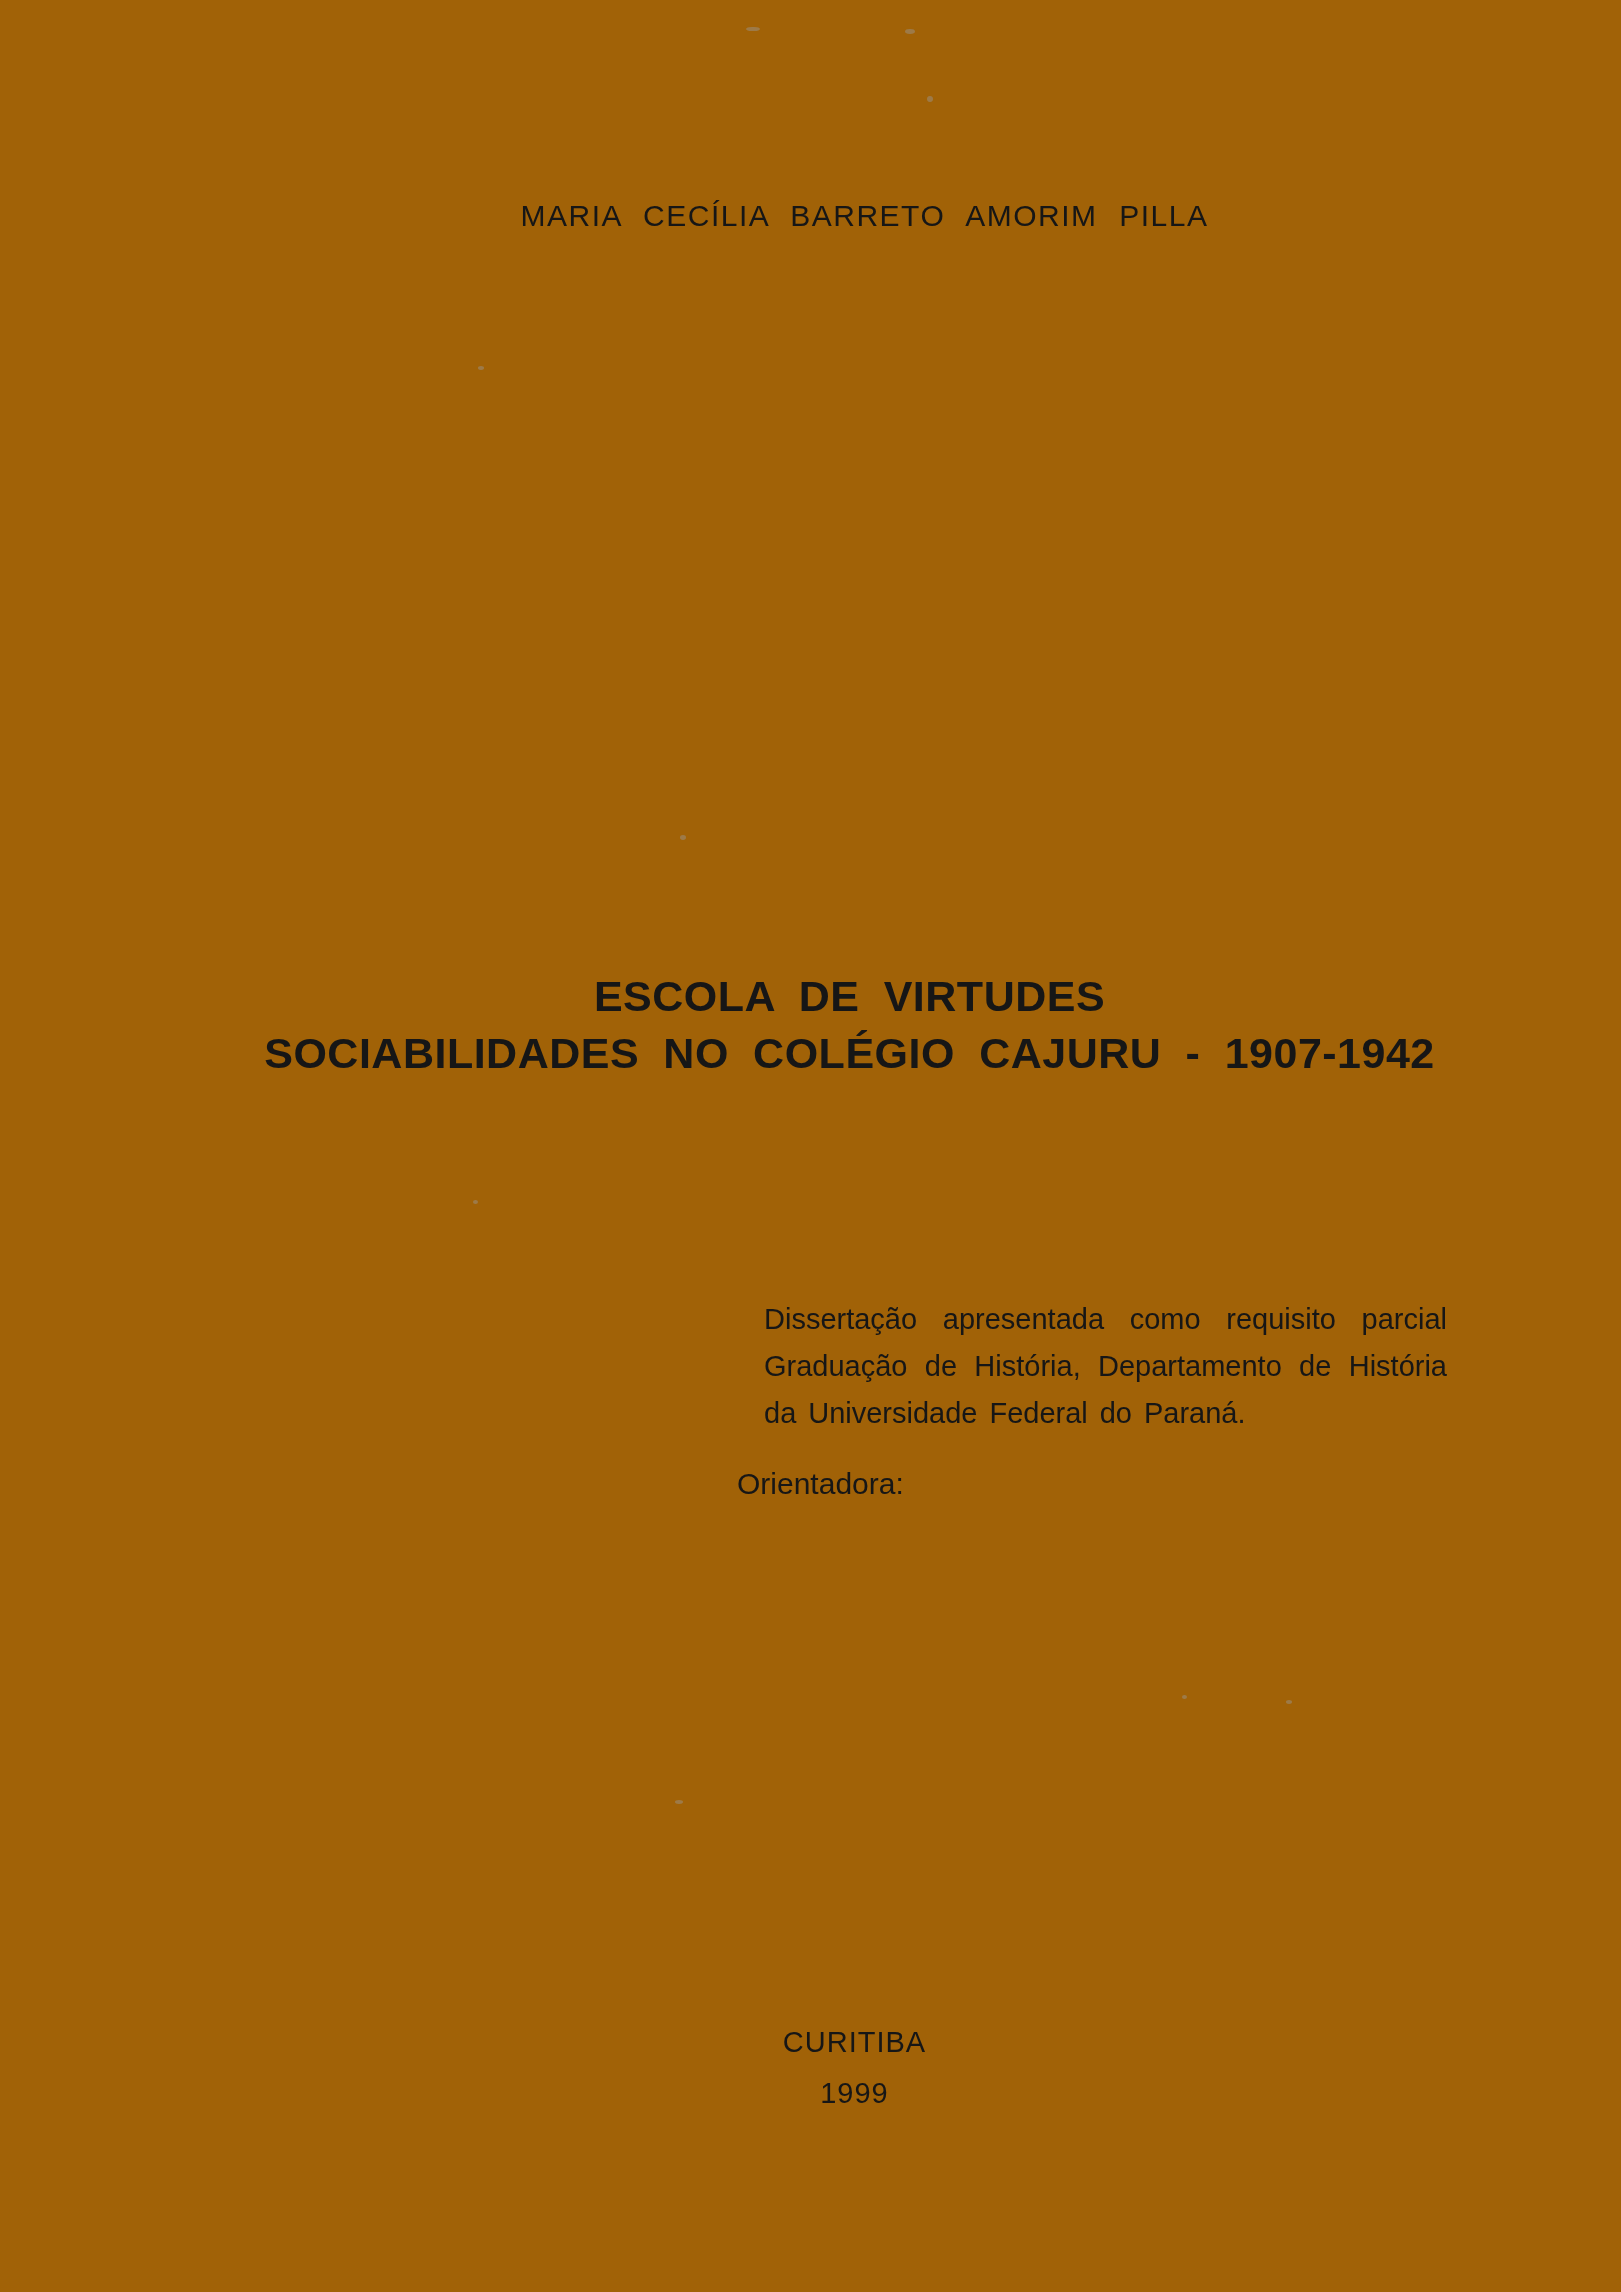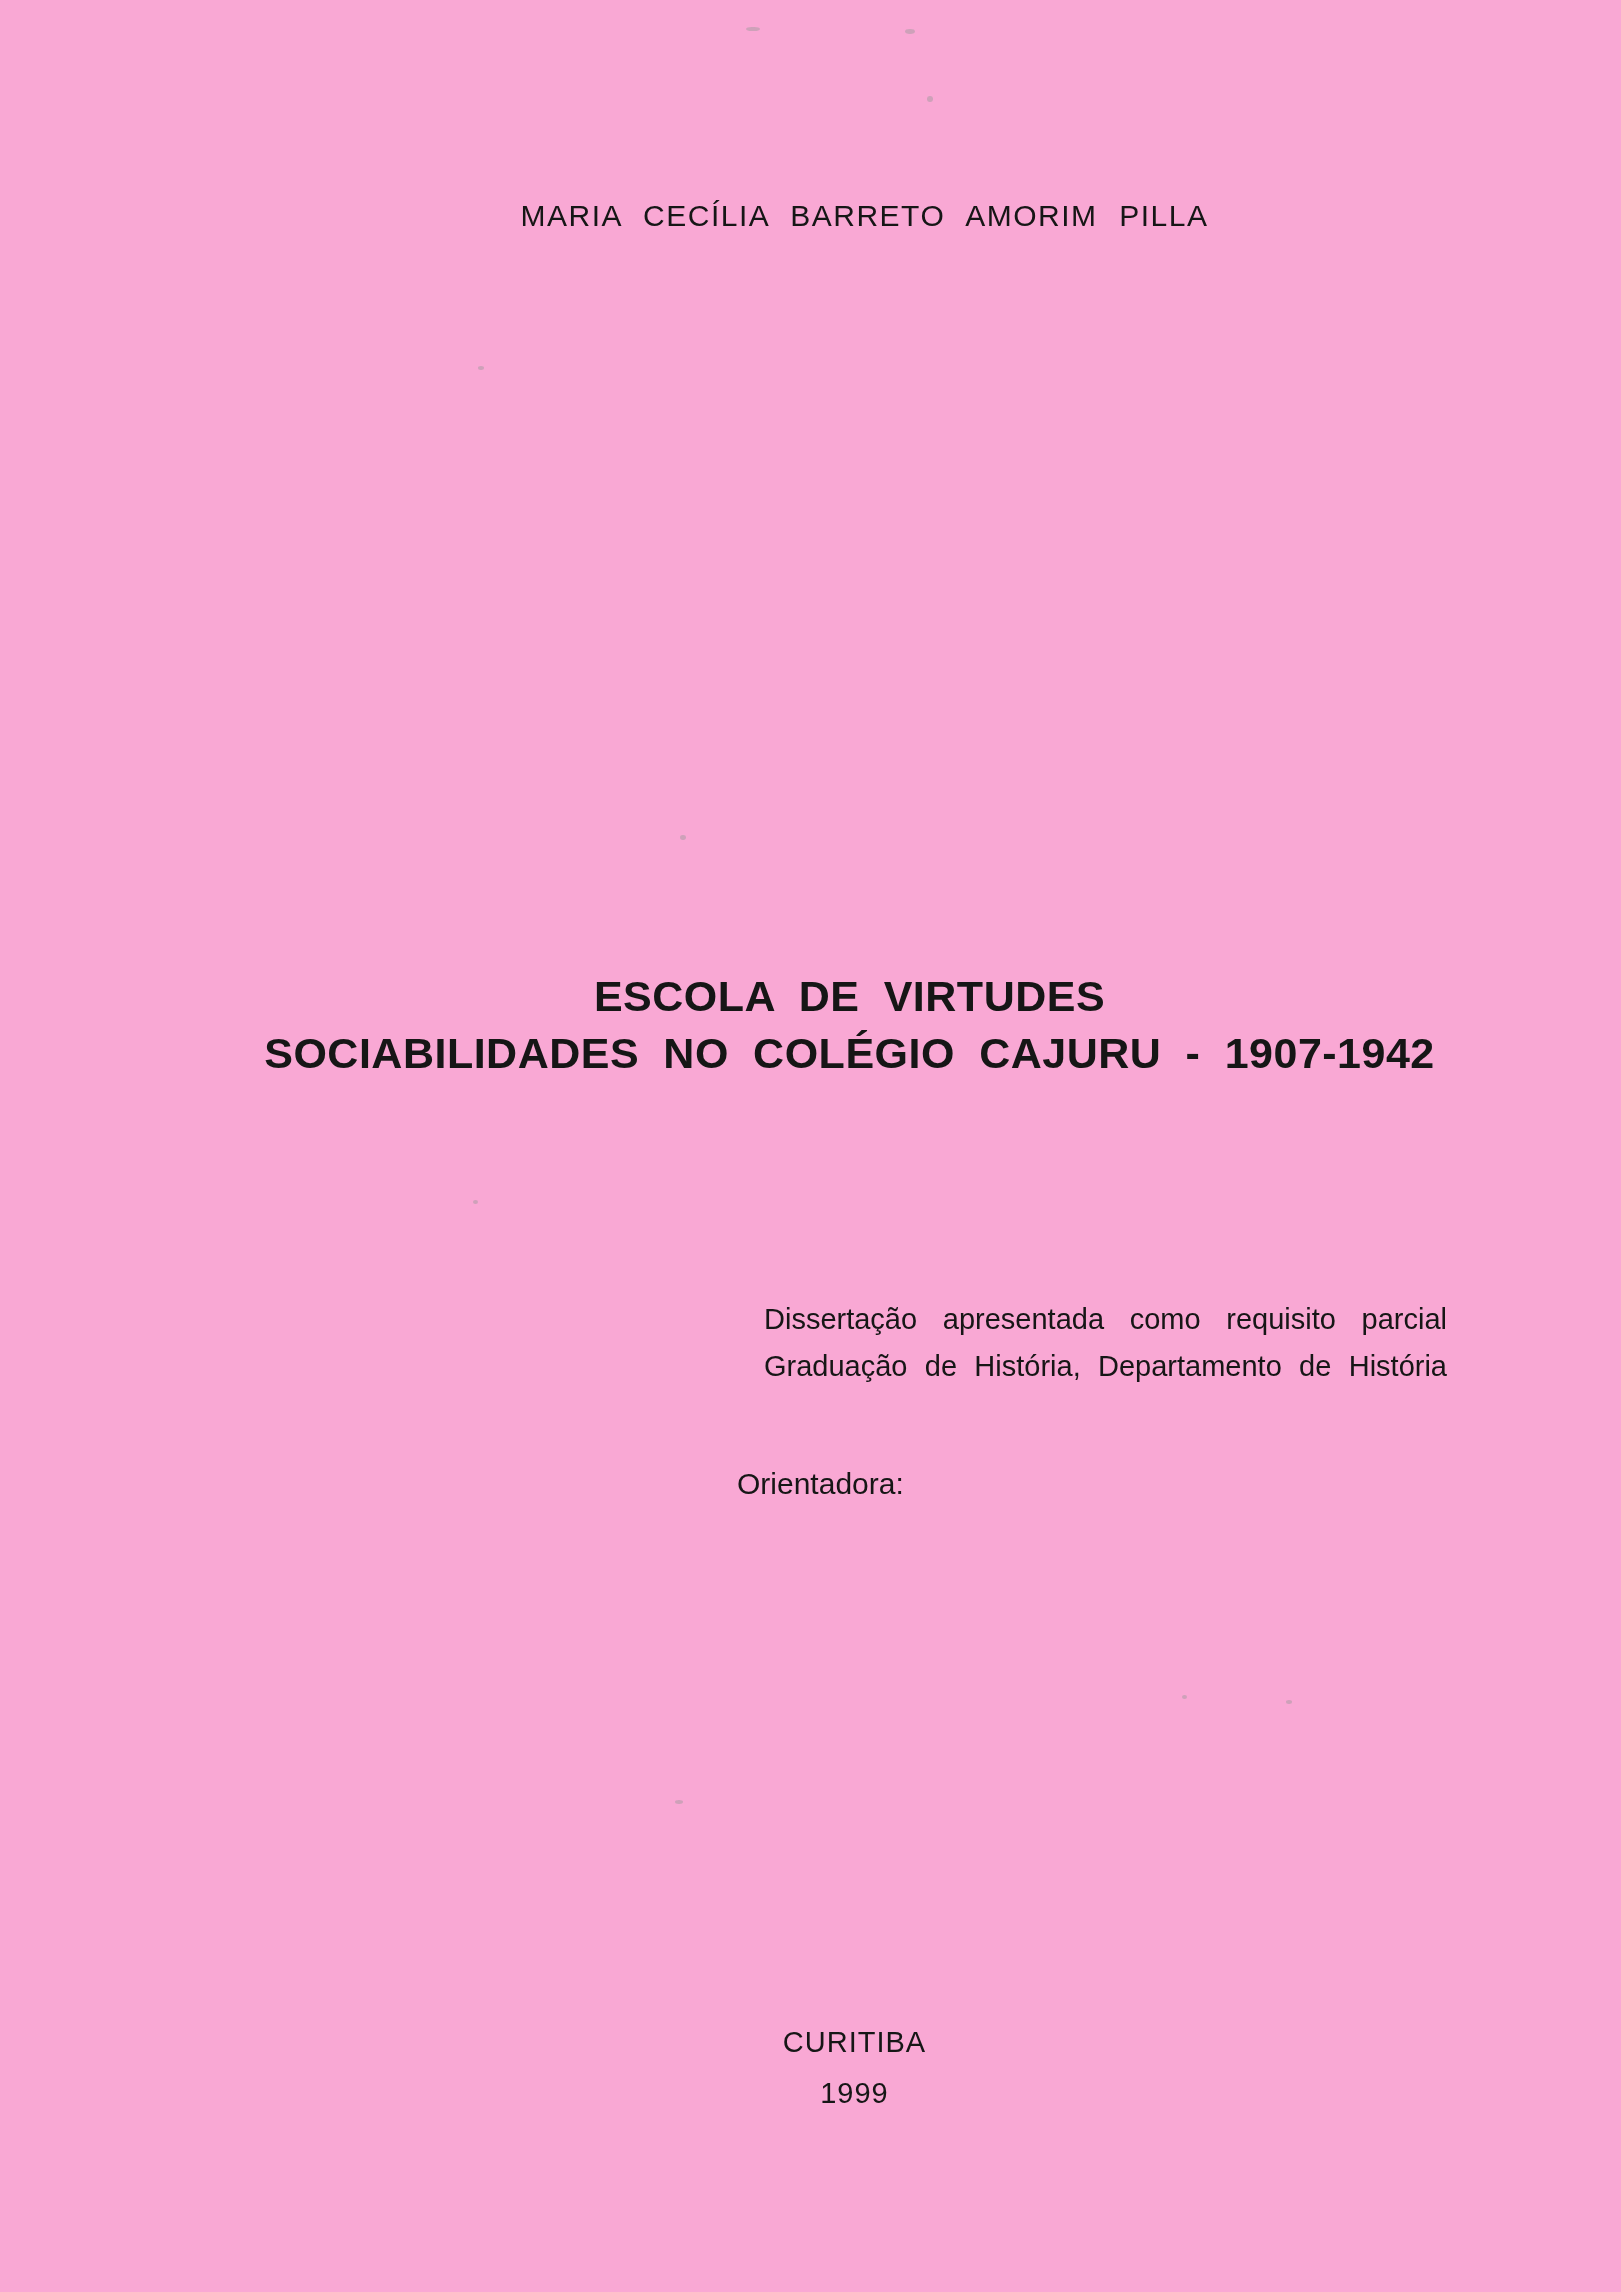--- a/index.html
+++ b/index.html
@@ -4,21 +4,21 @@
 <style>
   html, body {
     margin: 0;
     padding: 0;
     background: #ffffff;
   }
   .page {
     position: relative;
     width: 1621px;
     height: 2293px;
-    background: #f9a8d4;
+    background: #a16207;
     overflow: hidden;
     font-family: "Liberation Sans", "DejaVu Sans", sans-serif;
     color: #161616;
   }
   .author {
     position: absolute;
     top: 199px;
     left: 0;
     width: 100%;
     text-align: center;
@@ -91,20 +91,21 @@
   <div class="author">MARIA CECÍLIA BARRETO AMORIM PILLA</div>
 
   <div class="title">
     <div>ESCOLA DE VIRTUDES</div>
     <div>SOCIABILIDADES NO COLÉGIO CAJURU - 1907-1942</div>
   </div>
 
   <div class="note">
     <div class="just">Dissertação apresentada como requisito parcial</div>
     <div class="just">Graduação de História, Departamento de História</div>
+    <div>da Universidade Federal do Paraná.</div>
   </div>
 
   <div class="advisor">
     <div>Orientadora:</div>
   </div>
 
   <div class="imprint">
     <div>CURITIBA</div>
     <div>1999</div>
   </div>

